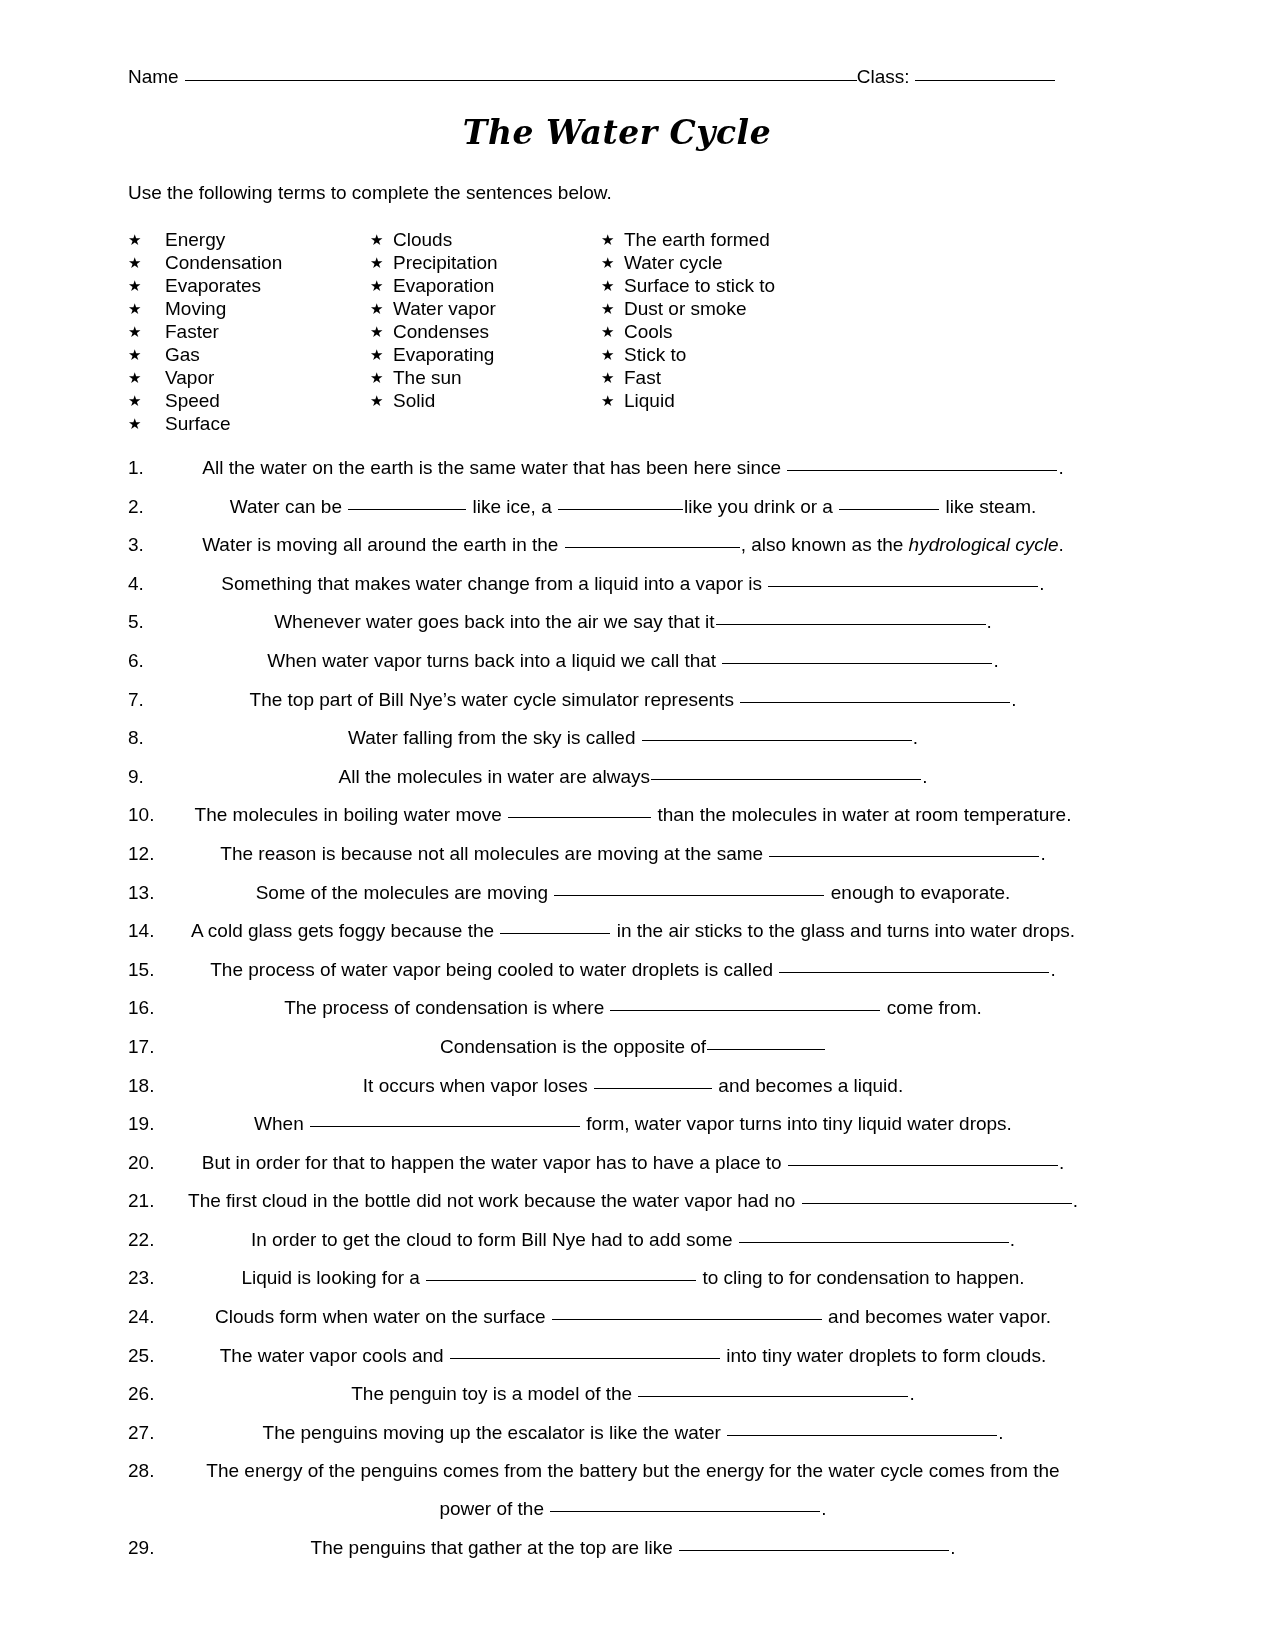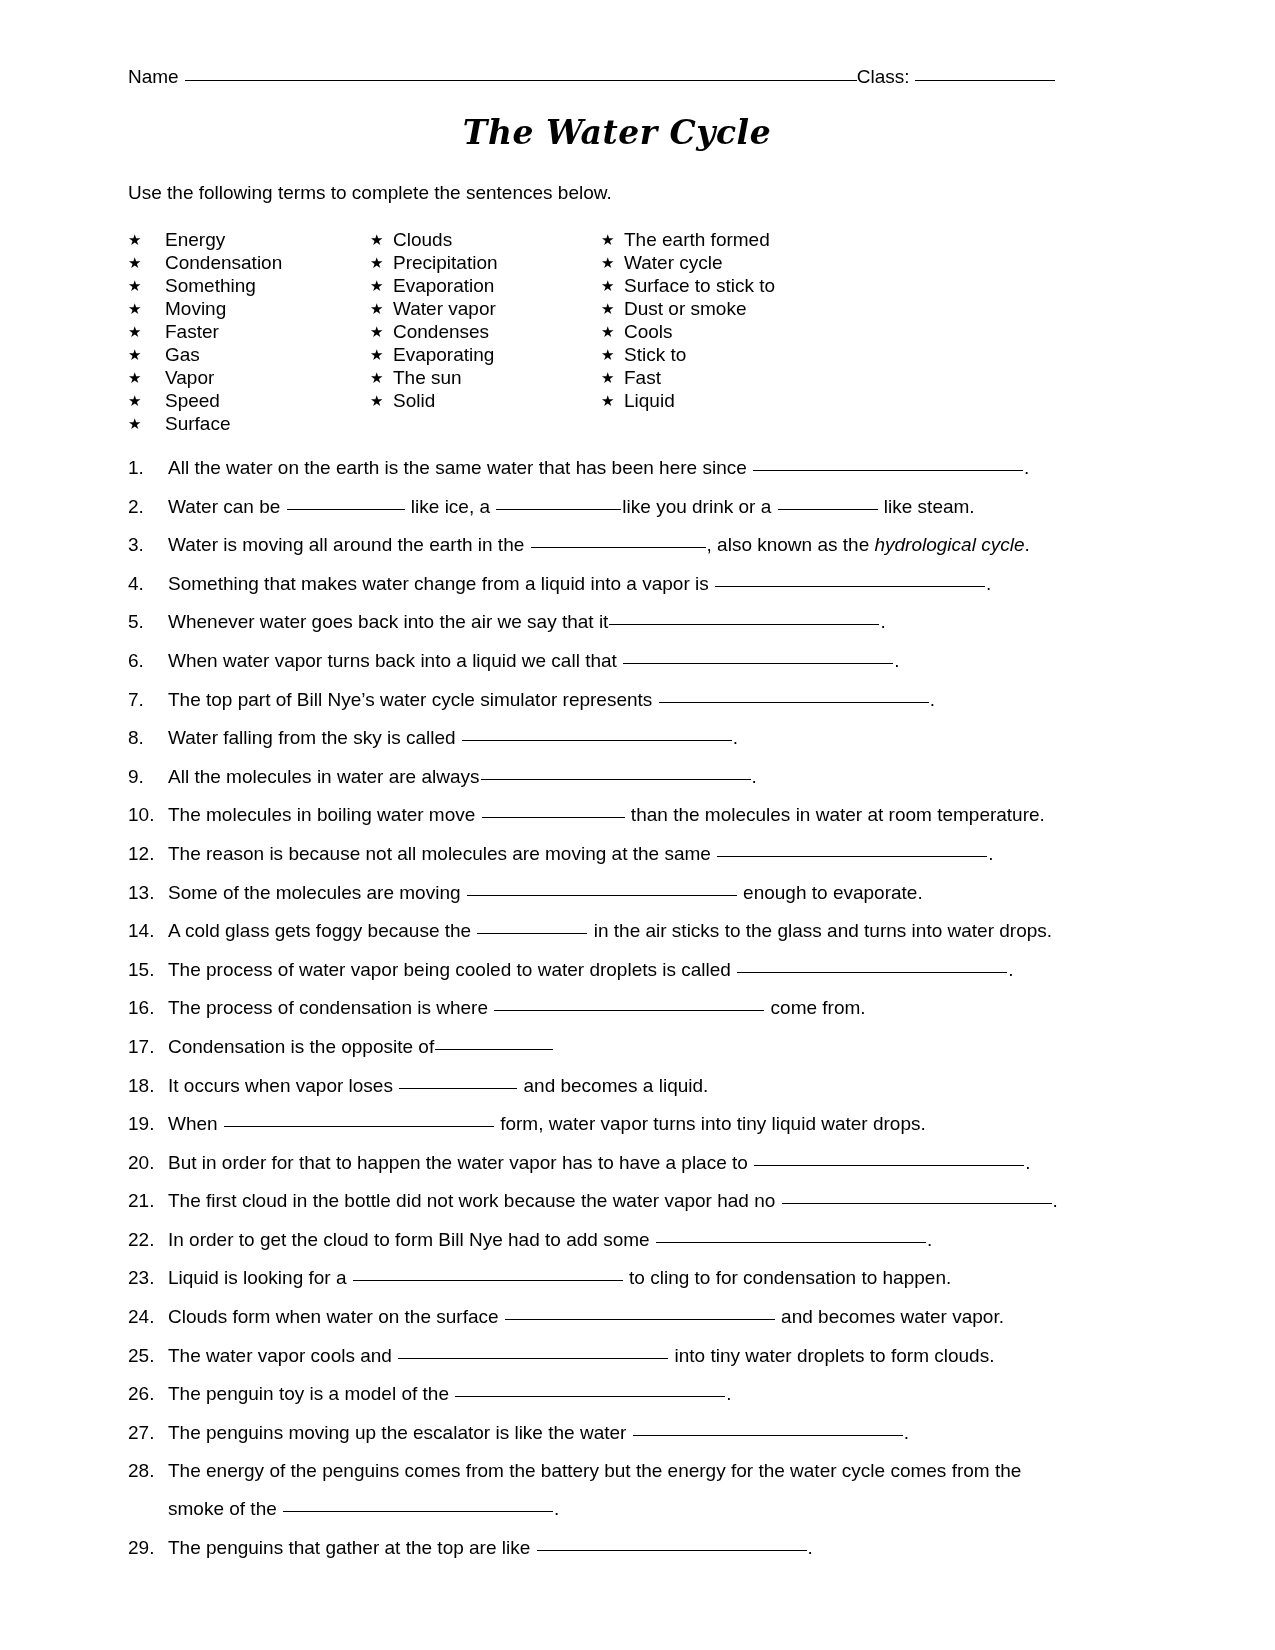--- a/index.html
+++ b/index.html
@@ -118,20 +118,21 @@
     margin-bottom: 13.6px;
     line-height: 25px;
   }
   .q-num {
     flex: 0 0 40px;
     text-align: left;
     font-size: 19px;
   }
   .q-body {
     flex: 1 1 auto;
+    text-align: center;
   }
   .q-text {
     font-size: 19px;
   }
   .q-text .it { font-style: italic; }
   .blank {
     display: inline-block;
     border-bottom: 1.6px solid #000;
     height: 0;
     position: relative;
@@ -164,21 +165,21 @@
         <div class="wb-item">
           <span class="star">★</span>
           <span class="wb-text">Energy</span>
         </div>
         <div class="wb-item">
           <span class="star">★</span>
           <span class="wb-text">Condensation</span>
         </div>
         <div class="wb-item">
           <span class="star">★</span>
-          <span class="wb-text">Something</span>
+          <span class="wb-text">Evaporates</span>
         </div>
         <div class="wb-item">
           <span class="star">★</span>
           <span class="wb-text">Moving</span>
         </div>
         <div class="wb-item">
           <span class="star">★</span>
           <span class="wb-text">Faster</span>
         </div>
         <div class="wb-item">
@@ -368,21 +369,21 @@
       <div class="q-row">
         <span class="q-num">26.</span>
         <span class="q-body"><span class="q-text"><span>The penguin toy is a model of the </span><span class="blank" style="width: 270px;"></span><span>.</span></span></span>
       </div>
       <div class="q-row">
         <span class="q-num">27.</span>
         <span class="q-body"><span class="q-text"><span>The penguins moving up the escalator is like the water </span><span class="blank" style="width: 270px;"></span><span>.</span></span></span>
       </div>
       <div class="q-row">
         <span class="q-num">28.</span>
-        <span class="q-body"><span class="q-text"><span>The energy of the penguins comes from the battery but the energy for the water cycle comes from the</span></span><span class="q-cont q-text"><span>smoke of the </span><span class="blank" style="width: 270px;"></span><span>.</span></span></span>
+        <span class="q-body"><span class="q-text"><span>The energy of the penguins comes from the battery but the energy for the water cycle comes from the</span></span><span class="q-cont q-text"><span>power of the </span><span class="blank" style="width: 270px;"></span><span>.</span></span></span>
       </div>
       <div class="q-row">
         <span class="q-num">29.</span>
         <span class="q-body"><span class="q-text"><span>The penguins that gather at the top are like </span><span class="blank" style="width: 270px;"></span><span>.</span></span></span>
       </div>
     </div>
 
 </div>
 
 </body></html>

